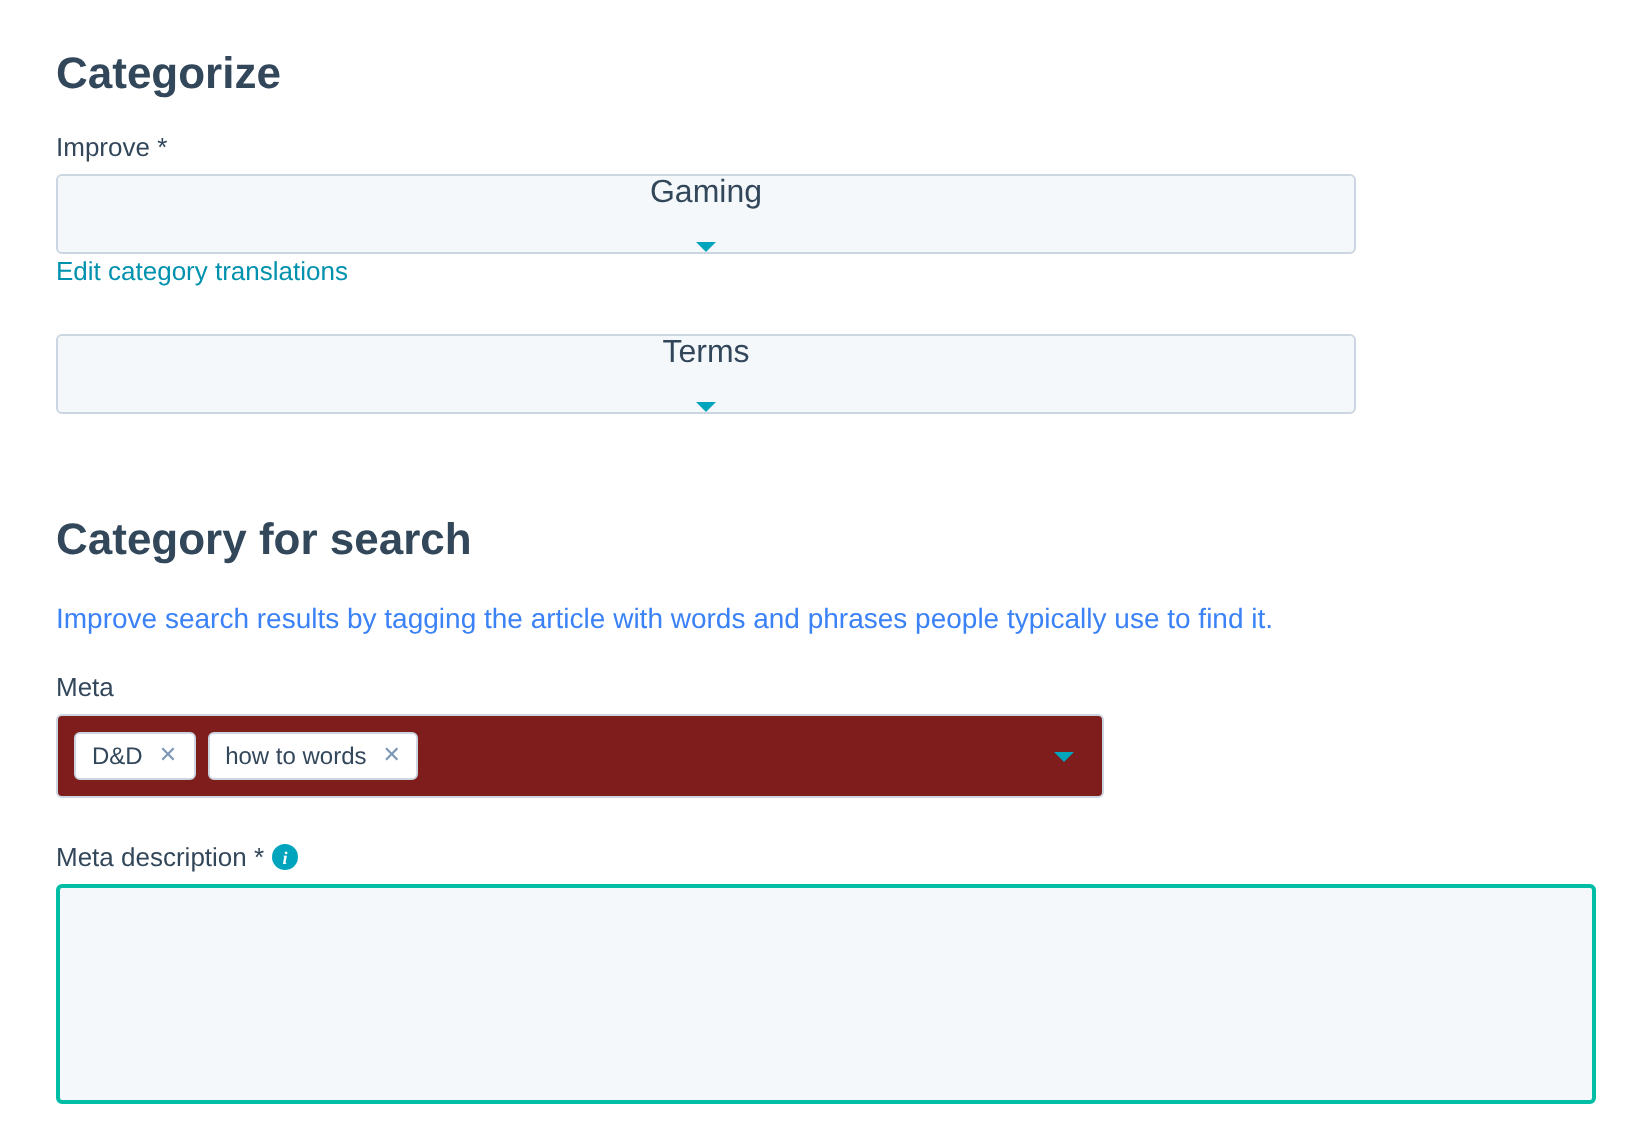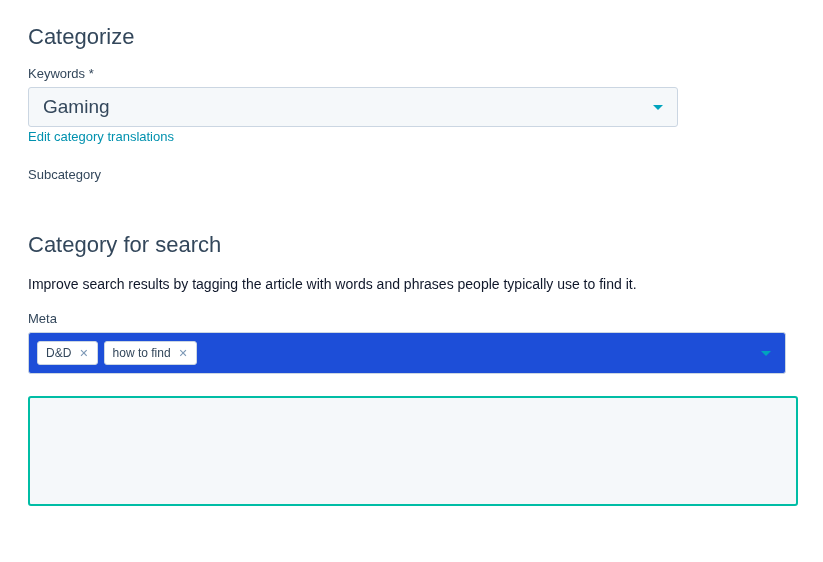--- a/index.html
+++ b/index.html
@@ -9,21 +9,21 @@
     }
     body {
       font-family: -apple-system, BlinkMacSystemFont, "Segoe UI", Helvetica, Arial, sans-serif;
       background: #fff;
       padding: 24px 28px;
       color: #33475b;
       width: 823px;
     }
     .section-heading {
       font-size: 22px;
-      font-weight: 400;
+      font-weight: 700;
       color: #33475b;
       margin-bottom: 16px;
     }
     .field-label {
       font-size: 13px;
       color: #33475b;
       margin-bottom: 6px;
       display: flex;
       align-items: center;
       gap: 4px;
@@ -32,22 +32,23 @@
       width: 650px;
       height: 40px;
       background: #f5f8fa;
       border: 1px solid #cbd6e2;
       border-radius: 3px;
       display: flex;
       align-items: center;
       justify-content: space-between;
       padding: 0 14px;
       cursor: pointer;
-      font-size: 19px;
+      font-size: 16px;
       color: #33475b;
+      flex-direction: column;
     }
     .caret-down {
       width: 0;
       height: 0;
       border-left: 5px solid transparent;
       border-right: 5px solid transparent;
       border-top: 5px solid #00a4bd;
     }
     .link {
       color: #0091ae;
@@ -57,28 +58,28 @@
       cursor: pointer;
     }
     .field-group {
       margin-bottom: 22px;
     }
     .section-gap {
       margin-top: 50px;
     }
     .description-text {
       font-size: 14px;
-      color: #0f172a;
+      color: #3b82f6;
       margin-bottom: 16px;
       line-height: 1.5;
     }
     .tags-box {
-      width: 758px;
+      width: 524px;
       min-height: 42px;
-      background: #1d4ed8;
+      background: #7f1d1d;
       border: 1px solid #cbd6e2;
       border-radius: 3px;
       display: flex;
       align-items: center;
       justify-content: space-between;
       padding: 6px 14px 6px 8px;
       cursor: text;
     }
     .tags-wrap {
       display: flex;
@@ -128,49 +129,56 @@
       font-style: italic;
       font-family: serif;
     }
   </style>
 </head>
 <body>
 
 <h2 class="section-heading">Categorize</h2>
 
 <div class="field-group">
-  <div class="field-label">Keywords *</div>
+  <div class="field-label">Improve *</div>
   <div class="select-box">
     <span>Gaming</span>
     <span class="caret-down"></span>
   </div>
   <a class="link">Edit category translations</a>
 </div>
 
 <div class="field-group">
-  <div class="field-label">Subcategory</div>
+  <div class="select-box">
+    <span>Terms</span>
+    <span class="caret-down"></span>
+  </div>
 </div>
 
 <div class="section-gap">
   <h2 class="section-heading">Category for search</h2>
   <p class="description-text">Improve search results by tagging the article with words and phrases people typically use to find it.</p>
 
   <div class="field-group">
     <div class="field-label">Meta</div>
     <div class="tags-box">
       <div class="tags-wrap">
         <span class="tag">
           <span>D&amp;D</span>
           <span class="tag-remove">✕</span>
         </span>
         <span class="tag">
-          <span>how to find</span>
+          <span>how to words</span>
           <span class="tag-remove">✕</span>
         </span>
       </div>
       <span class="caret-down"></span>
     </div>
   </div>
 
   <div class="field-group">
+    <div class="field-label">
+      <span>Meta description *</span>
+      <span class="info-icon">i</span>
+    </div>
     <textarea class="textarea-box" value="" style=""></textarea>
   </div>
 </div>
 
 </body></html>

